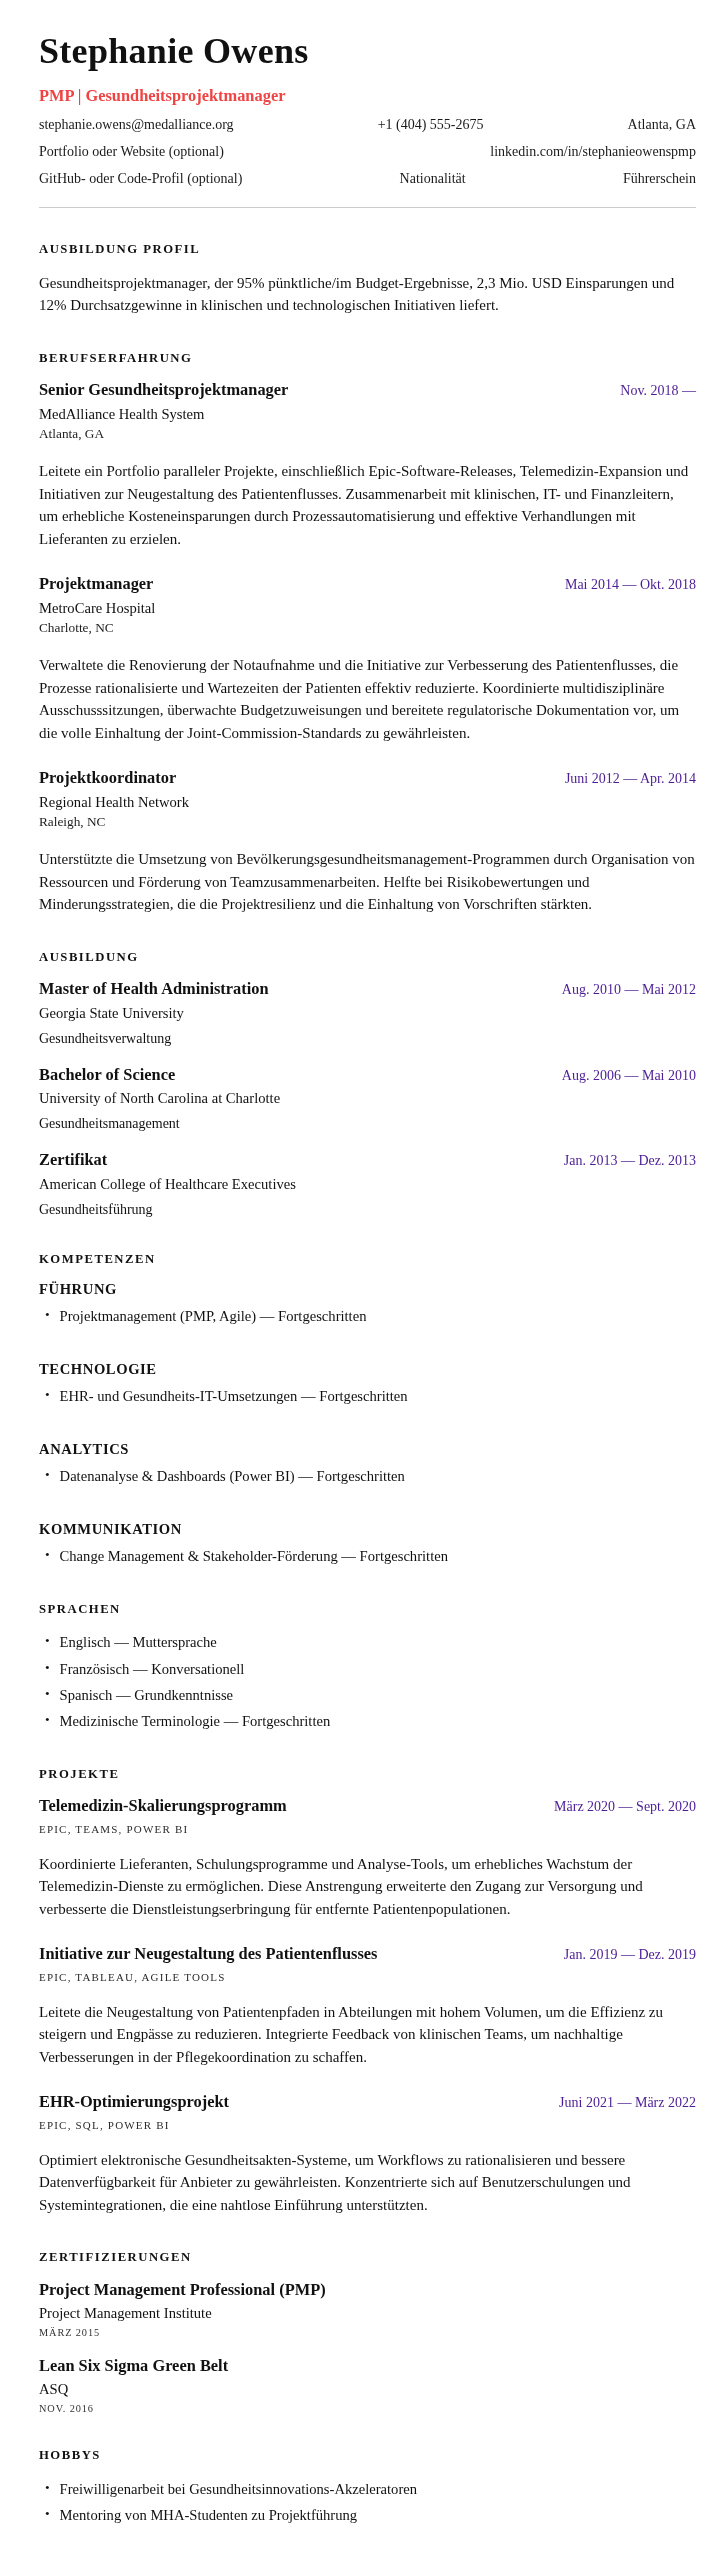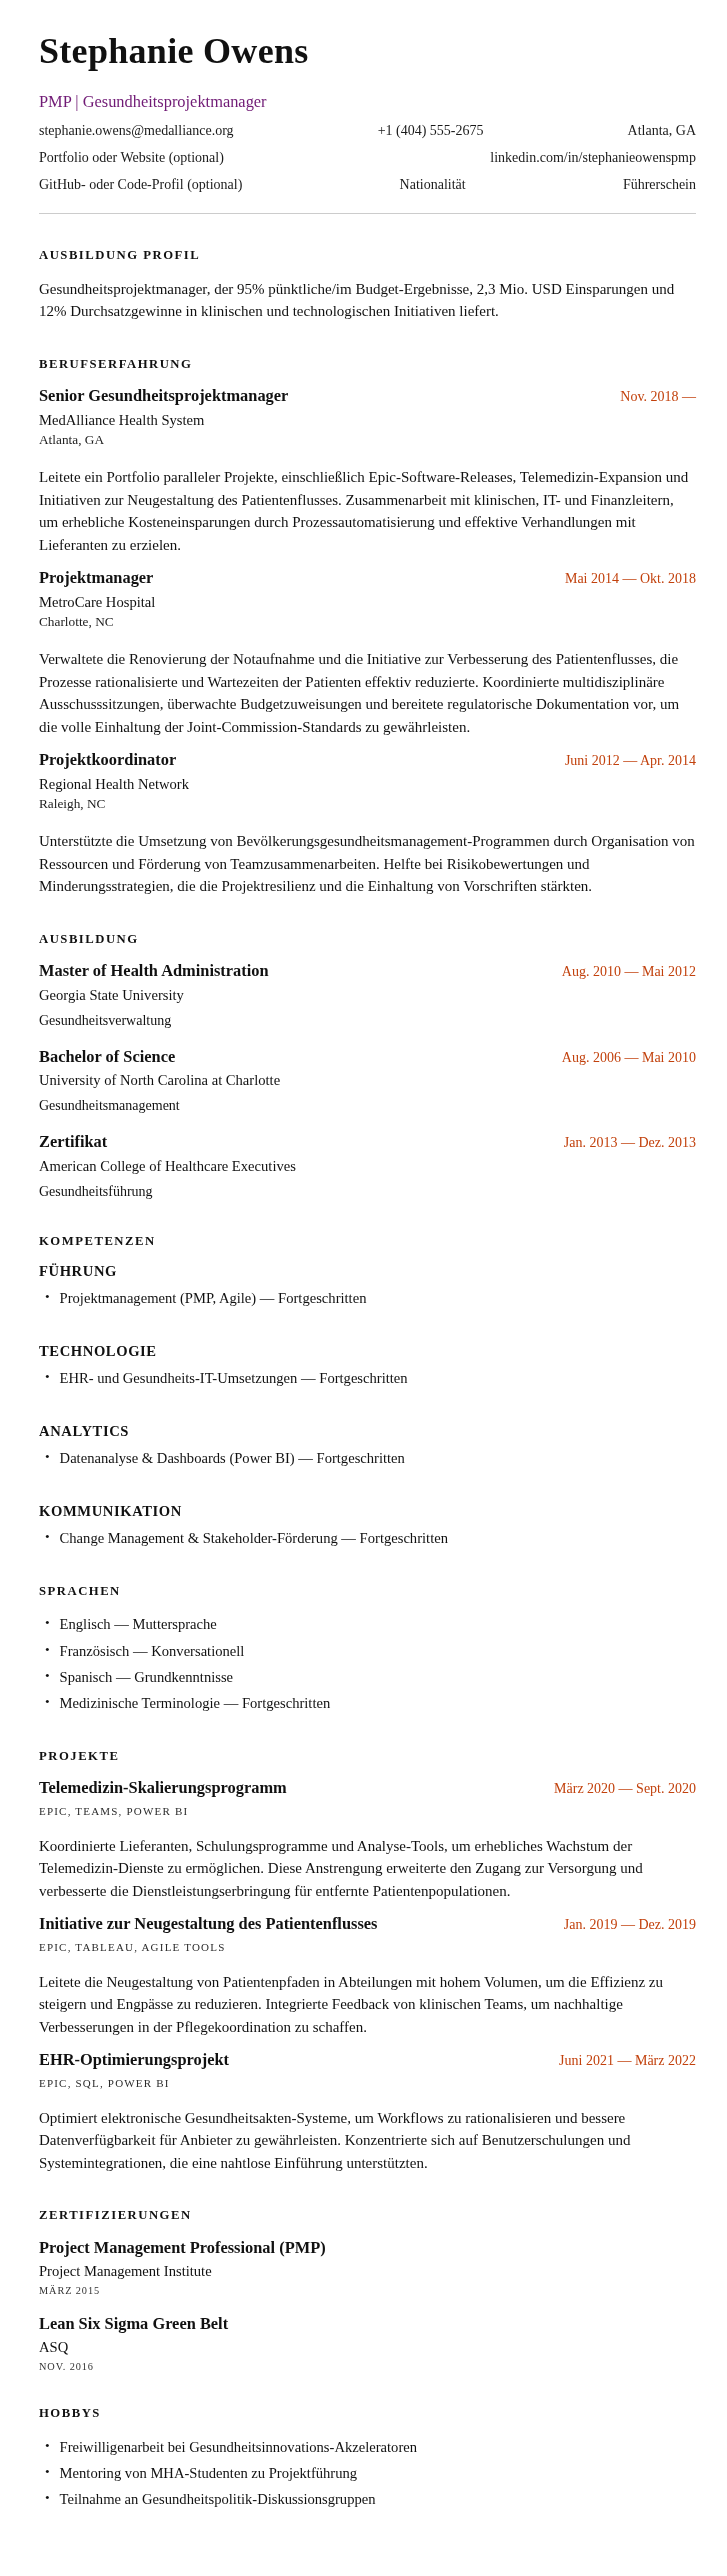--- a/index.html
+++ b/index.html
@@ -18,22 +18,23 @@
   
   .name {
     font-size: 36px;
     font-weight: 700;
     letter-spacing: 0.3px;
     margin: 0;
     line-height: 1.1;
   }
   .subtitle {
     font-size: 16.4px;
-    margin-top: 20px;
-    color: #701a75;
+    margin-top: 14px;
+    color: #ef4444;
+    font-weight: bold;
   }
   .contact-row {
     display: flex;
     flex-wrap: wrap;
     gap: 6px 27px;
     font-size: 14px;
     margin-top: 11px;
     color: #1a1a1a;
     justify-content: space-between;
   }
@@ -54,37 +55,37 @@
   }
 
   .body-text {
     font-size: 15px;
     line-height: 1.5;
     margin: 0;
     color: #111111;
   }
 
   
-  .entry { margin-top: 12px; }
+  .entry { margin-top: 24px; }
   .entry:first-of-type { margin-top: 0; }
   .entry-head {
     display: flex;
     justify-content: space-between;
     align-items: baseline;
     gap: 14.6px;
   }
   .entry-title {
     font-size: 16.4px;
     font-weight: 700;
     margin: 0;
     line-height: 1.25;
   }
   .entry-dates {
     font-size: 14px;
-    color: #c2410c;
+    color: #4c1d95;
     white-space: nowrap;
     flex-shrink: 0;
   }
   .entry-company { font-size: 14.6px; margin-top: 4.9px; }
   .entry-location { font-size: 13.3px; margin-top: 3.6px; color: #1c1c1c; }
   .entry-desc { margin-top: 18px; }
   .entry-field { font-size: 14px; margin-top: 9px; }
   .edu-entry { margin-top: 18px; }
   .edu-entry:first-of-type { margin-top: 0; }
 
@@ -320,18 +321,17 @@
       <div class="entry-company">ASQ</div>
       <div class="cert-date">NOV. 2016</div>
     </article>
   </section>
 
   <section class="section">
     <h2 class="section-label">HOBBYS</h2>
     <ul class="bullets">
       <li>Freiwilligenarbeit bei Gesundheitsinnovations-Akzeleratoren</li>
       <li>Mentoring von MHA-Studenten zu Projektführung</li>
-      <li>Teilnahme an Gesundheitspolitik-Diskussionsgruppen</li>
     </ul>
   </section>
 
 </div>
 
 
 </body></html>

